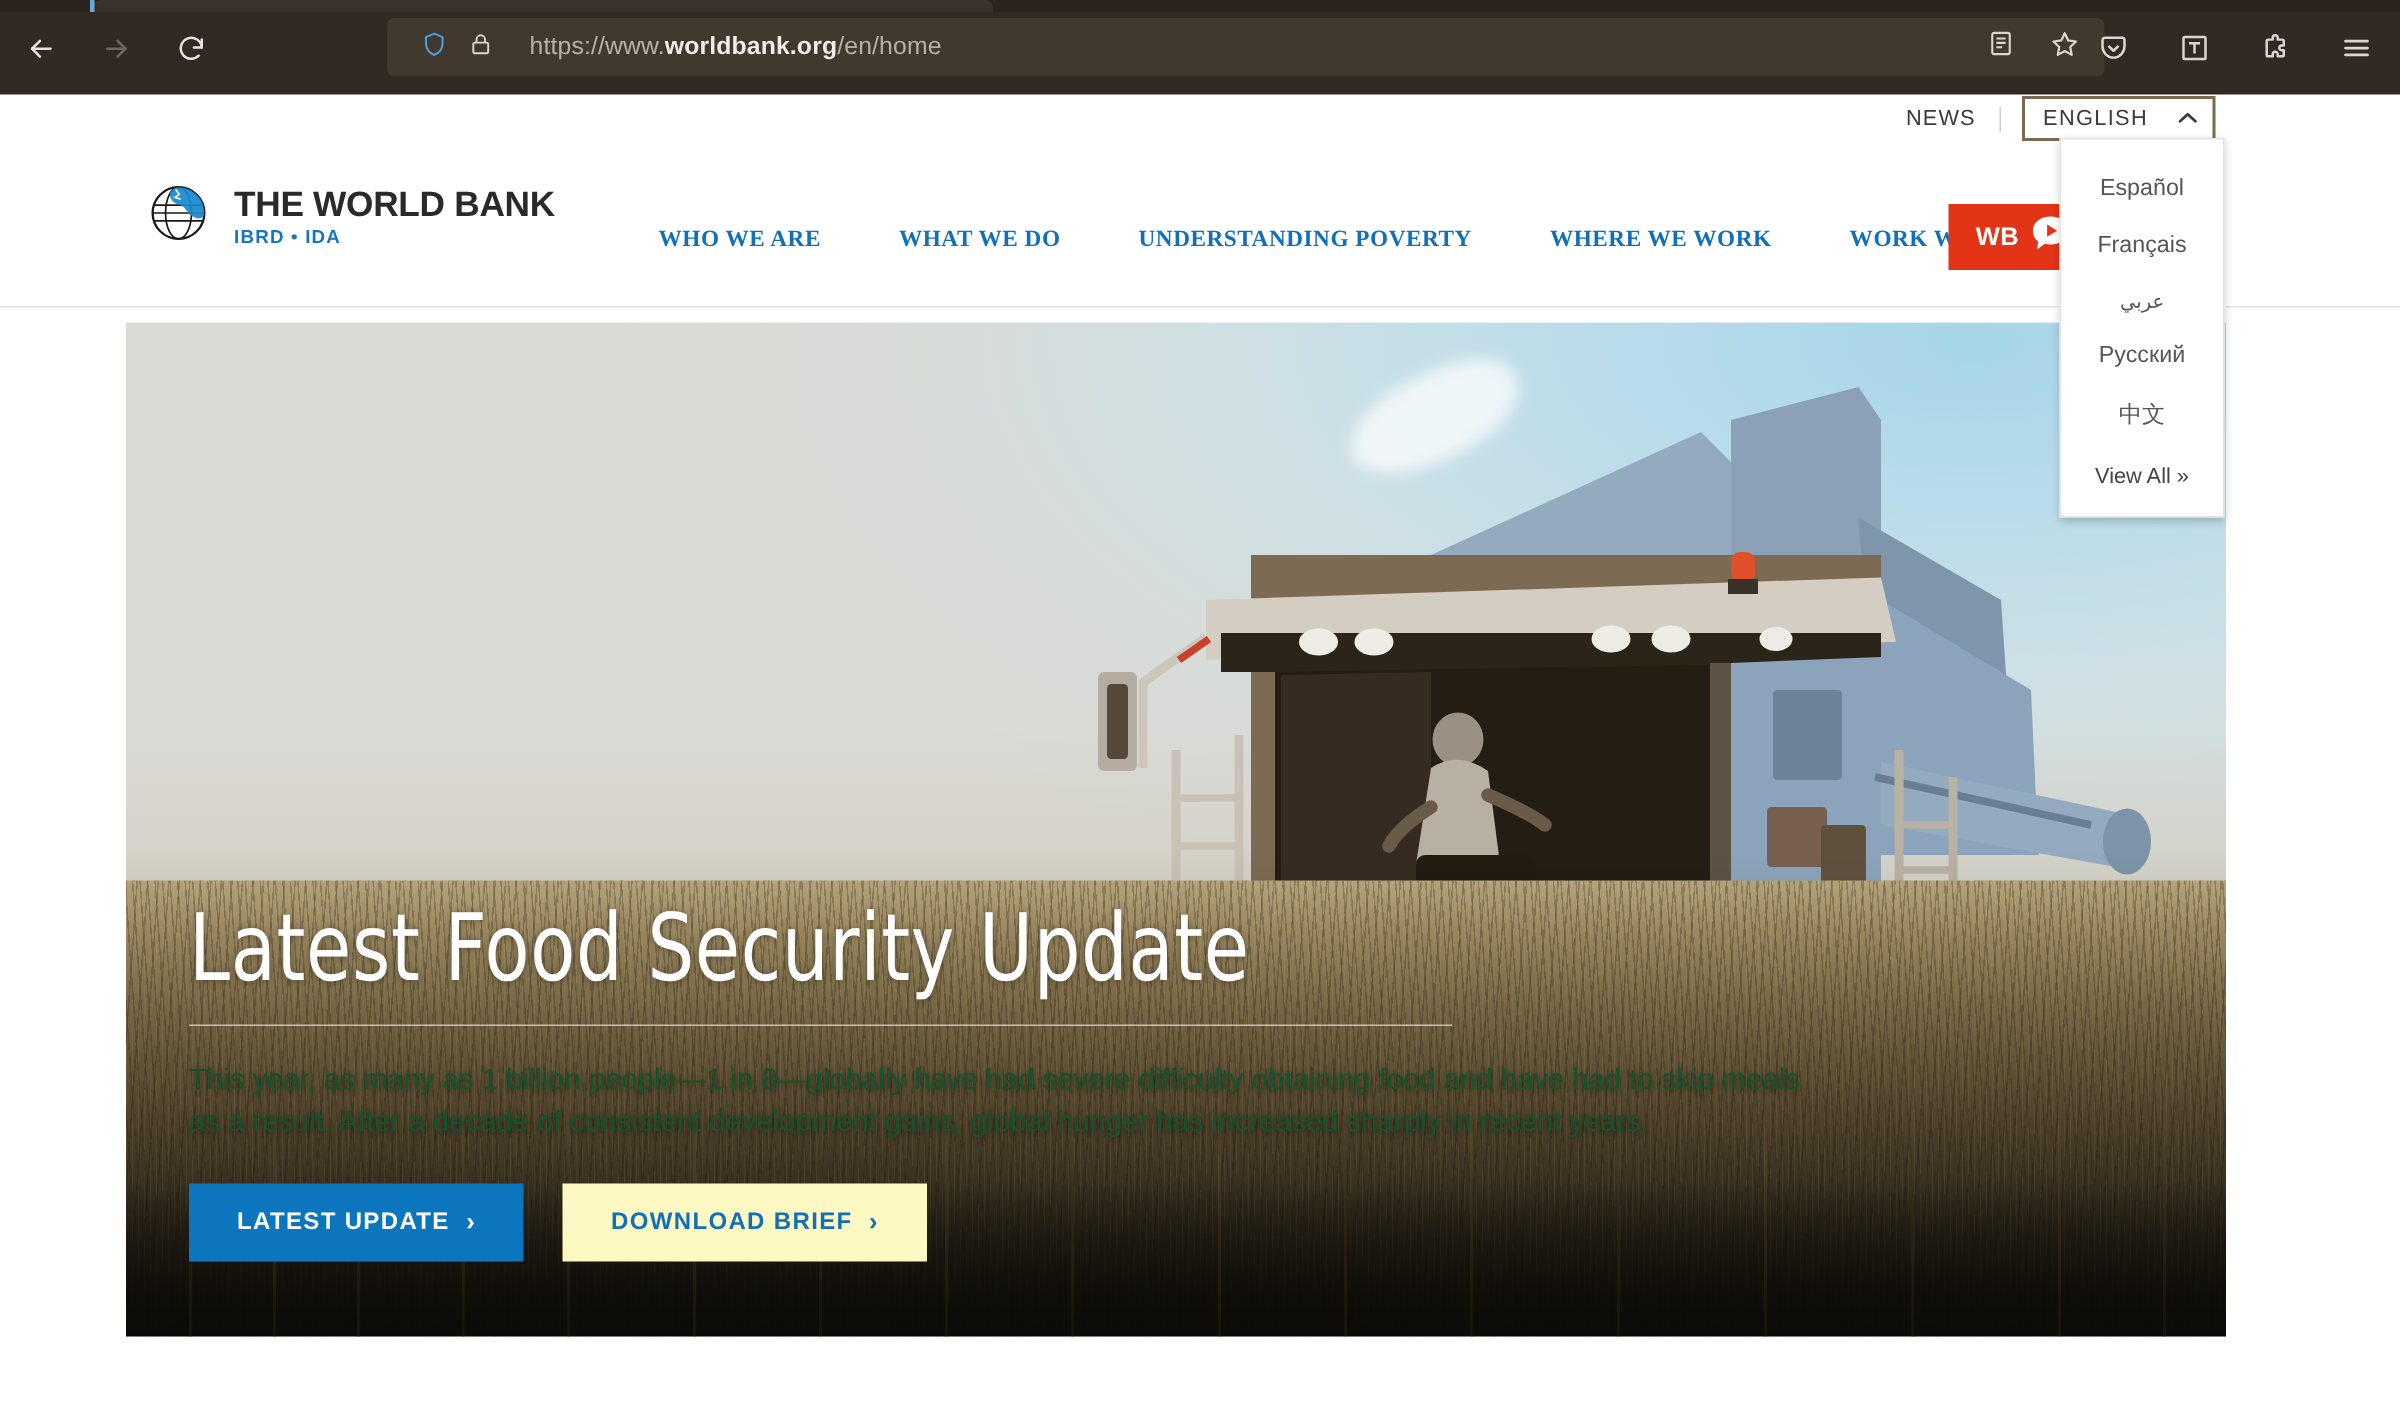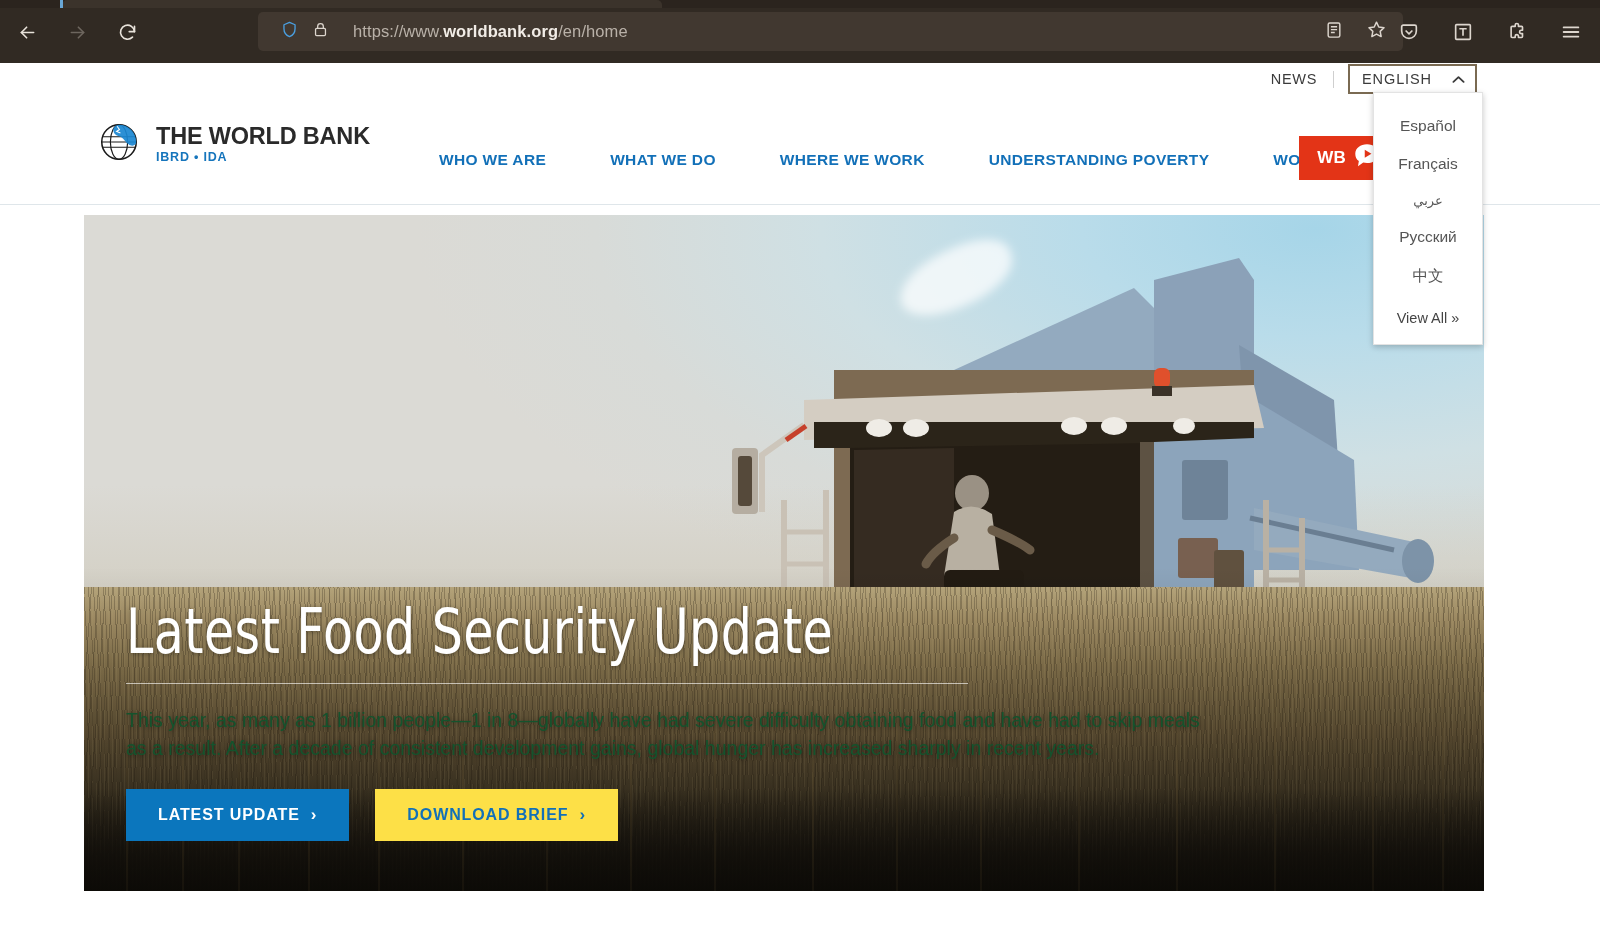--- a/index.html
+++ b/index.html
@@ -45,21 +45,21 @@
   #lang-dropdown .lang-opt.rtl { font-size:13px; direction:rtl; }
   #lang-dropdown .lang-opt.viewall { font-size:14.5px; color:#444; padding-top:13px; }
 
   
   #site-header { position:absolute; left:0; top:32px; width:100%; height:110px; background:#fff; border-bottom:1px solid #dfe6ea; }
   #logo-wrap { position:absolute; left:96px; top:24px; display:flex; align-items:center; gap:14px; cursor:pointer; }
   #logo-text { line-height:1; }
   #logo-title { font-size:23.5px; font-weight:bold; color:#2a2a2a; letter-spacing:-.2px; }
   #logo-sub { font-size:12.5px; font-weight:bold; color:#1675bc; letter-spacing:.8px; margin-top:3px; }
 
-  #main-nav { position:absolute; left:415px; top:48px; display:flex; align-items:center; gap:16px; }
+  #main-nav { position:absolute; left:415px; top:48px; display:flex; align-items:center; gap:4px;font-family:Liberation Serif, serif; }
   #main-nav .nav-item { font-size:15.5px; font-weight:bold; color:#1270b8; letter-spacing:.35px; padding:8px 24px; cursor:pointer; white-space:nowrap; }
 
   #wb-live { position:absolute; left:1299px; top:41px; width:118px; height:44px; background:#e33417; display:flex; align-items:center; justify-content:center; gap:6px; cursor:pointer; overflow:hidden; }
   #wb-live .wb-txt { color:#fff; font-size:17px; font-weight:bold; letter-spacing:.3px; }
 
   
   #hero { position:absolute; left:84px; top:152px; width:1400px; height:676px; overflow:hidden; }
   #sky { position:absolute; inset:0;
     background:
       radial-gradient(ellipse 900px 420px at 88% 2%, #a6d5e8 0%, #b9dcea 26%, #cfe0e4 55%, #d8dbd8 80%, #dbdad5 100%),
@@ -91,21 +91,21 @@
   
   #hero-content { position:absolute; left:42px; bottom:50px; width:1150px; z-index:20; }
   #hero-title { font-family:"DejaVu Sans Condensed","Liberation Sans", sans-serif; font-weight:300; font-size:62px; color:#fff;
     letter-spacing:.5px; line-height:1.02; transform:scaleX(.88); transform-origin:left center; white-space:nowrap;
     text-shadow:0 1px 6px rgba(0,0,0,.35); }
   #hero-rule { width:842px; height:1px; background:rgba(255,255,255,.62); margin-top:19px; }
   #hero-desc { margin-top:22px; font-size:19.5px; line-height:1.47; color:#14532d; max-width:1075px; text-shadow:0 1px 5px rgba(0,0,0,.45); }
   #hero-buttons { margin-top:26px; display:flex; gap:26px; }
   .hero-btn { height:52px; display:flex; align-items:center; gap:11px; padding:0 32px; font-size:16px; font-weight:bold; letter-spacing:.9px; cursor:pointer; }
   #btn-latest { background:#0b76bd; color:#fff; }
-  #btn-download { background:#fde047; color:#1270b8; }
+  #btn-download { background:#fef9c3; color:#1270b8; }
   .chev { font-size:17px; font-weight:bold; }
 </style>
 </head>
 <body>
 
 <div id="browser-chrome">
   <div id="tabstrip">
     <div id="tab-active"></div>
     <div id="tab-accent"></div>
   </div>
@@ -226,22 +226,22 @@
       </span>
       <span id="logo-text">
         <div id="logo-title">THE WORLD BANK</div>
         <div id="logo-sub">IBRD • IDA</div>
       </span>
     </div>
 
     <nav id="main-nav">
       <span class="nav-item">WHO WE ARE</span>
       <span class="nav-item">WHAT WE DO</span>
+      <span class="nav-item">UNDERSTANDING POVERTY</span>
       <span class="nav-item">WHERE WE WORK</span>
-      <span class="nav-item">UNDERSTANDING POVERTY</span>
       <span class="nav-item">WORK WITH US</span>
     </nav>
 
     <div id="wb-live">
       <span class="wb-txt">WB</span>
       <span>
         <svg width="30" height="30" viewBox="0 0 32 32">
           <path d="M16 3.5c7 0 12.5 4.2 12.5 10S23 23.5 16 23.5c-1.4 0-2.8-.2-4-.5l-5.6 4 .9-5.6C4.7 19.6 3.5 17 3.5 13.5 3.5 7.7 9 3.5 16 3.5z" fill="#ffffff"></path>
           <path d="M13.6 9.3l7.1 4.3-7.1 4.3z" fill="#e33417"></path>
         </svg>

